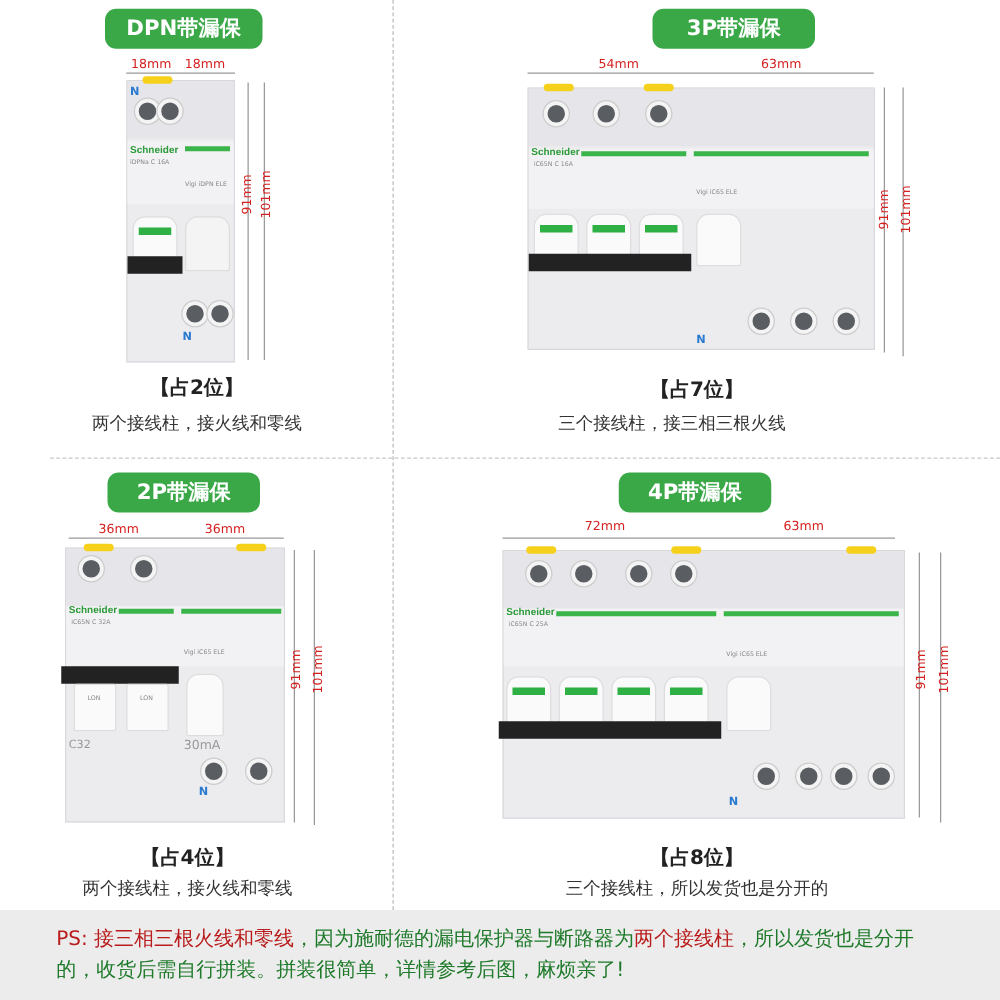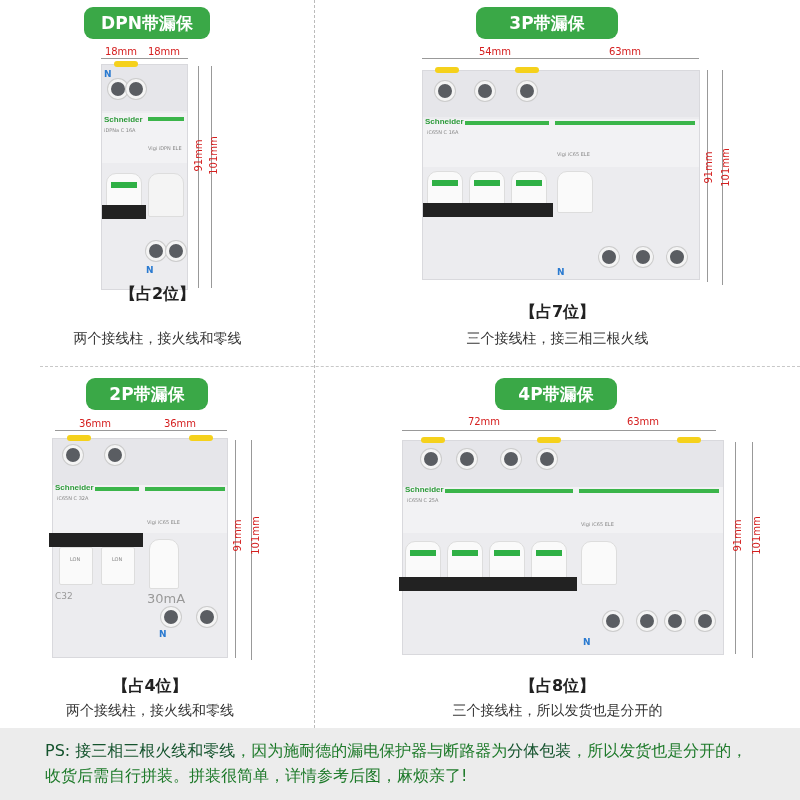--- a/index.html
+++ b/index.html
@@ -19,21 +19,21 @@
 .bk .model{position:absolute;font-size:5px;color:#888}
 .bk .handle{position:absolute;background:#fafafa;border-radius:10px 10px 2px 2px;border:1px solid #ddd}
 .bk .handle .gtip{position:absolute;left:4px;right:4px;top:8px;height:6px;background:#2fb045}
 .bk .black{position:absolute;height:14px;background:#222}
 .screw{position:absolute;width:20px;height:20px;border-radius:50%;background:#5a5d62;border:3px solid #f4f4f4;box-shadow:0 0 0 1px #ccc}
 .yclip{position:absolute;height:6px;background:#f5d11c;border-radius:3px}
 .nlabel{position:absolute;color:#2a7ad0;font-size:9px;font-weight:bold}
 .caption-title{position:absolute;font-weight:bold;font-size:16px;color:#222;text-align:center}
 .caption-desc{position:absolute;font-size:14px;color:#333;text-align:center}
 .footer{position:absolute;left:0;top:728px;width:800px;height:72px;background:#ececec;padding:10px 45px;font-size:16px;line-height:25px;color:#1e7a2a}
-.red{color:#14532d}
+.red{color:#b91c1c}
 </style>
 </head>
 <body>
 
 <div class="vdiv"></div>
 <div class="hdiv"></div>
 
 <div class="badge" style="left:84px;top:7px;width:126px">DPN带漏保</div>
 <div class="dim" style="left:101px;top:46px;width:40px">18mm</div>
 <div class="dim" style="left:144px;top:46px;width:40px">18mm</div>
@@ -55,24 +55,24 @@
   <div class="handle" style="left:46px;top:108px;width:36px;height:44px;background:#f4f4f4"></div>
   <div class="black" style="left:0;top:140px;width:44px"></div>
   <div class="screw" style="left:44px;top:176px"></div>
   <div class="screw" style="left:64px;top:176px"></div>
   <div class="nlabel" style="left:44px;top:200px">N</div>
 </div>
 <div class="vline" style="left:198px;top:66px;height:222px"></div>
 <div class="vline" style="left:211px;top:66px;height:222px"></div>
 <div class="vdim" style="left:182px;top:150px">91mm</div>
 <div class="vdim" style="left:194px;top:150px">101mm</div>
-<div class="caption-title" style="left:0;top:284px;width:315px">【占2位】</div>
+<div class="caption-title" style="left:0;top:300px;width:315px">【占2位】</div>
 <div class="caption-desc" style="left:0;top:330px;width:315px">两个接线柱，接火线和零线</div>
 
-<div class="badge" style="left:476px;top:7px;width:142px">3P带漏保</div>
+<div class="badge" style="left:522px;top:7px;width:130px">3P带漏保</div>
 <div class="dim" style="left:422px;top:46px;width:146px">54mm</div>
 <div class="dim" style="left:552px;top:46px;width:146px">63mm</div>
 <div class="dimline" style="left:422px;top:58px;width:277px"></div>
 <div class="bk" style="left:422px;top:70px;width:278px;height:210px">
   <div class="top" style="height:46px"></div>
   <div class="yclip" style="left:12px;top:-4px;width:24px"></div>
   <div class="yclip" style="left:92px;top:-4px;width:24px"></div>
   <div class="screw" style="left:12px;top:10px"></div>
   <div class="screw" style="left:52px;top:10px"></div>
   <div class="screw" style="left:94px;top:10px"></div>
@@ -96,21 +96,21 @@
   <div class="screw" style="left:176px;top:176px"></div>
   <div class="screw" style="left:210px;top:176px"></div>
   <div class="screw" style="left:244px;top:176px"></div>
   <div class="nlabel" style="left:134px;top:196px">N</div>
 </div>
 <div class="vline" style="left:707px;top:70px;height:212px"></div>
 <div class="vline" style="left:722px;top:70px;height:215px"></div>
 <div class="vdim" style="left:692px;top:162px">91mm</div>
 <div class="vdim" style="left:706px;top:162px">101mm</div>
 <div class="caption-title" style="left:400px;top:302px;width:315px">【占7位】</div>
-<div class="caption-desc" style="left:400px;top:330px;width:315px">三个接线柱，接三相三根火线</div>
+<div class="caption-desc" style="left:380px;top:330px;width:315px">三个接线柱，接三相三根火线</div>
 
 <div class="badge" style="left:86px;top:378px;width:122px">2P带漏保</div>
 <div class="dim" style="left:55px;top:418px;width:80px">36mm</div>
 <div class="dim" style="left:140px;top:418px;width:80px">36mm</div>
 <div class="dimline" style="left:55px;top:430px;width:172px"></div>
 <div class="bk" style="left:52px;top:438px;width:176px;height:220px">
   <div class="top" style="height:46px"></div>
   <div class="yclip" style="left:14px;top:-4px;width:24px"></div>
   <div class="yclip" style="left:136px;top:-4px;width:24px"></div>
   <div class="screw" style="left:10px;top:6px"></div>
@@ -123,21 +123,21 @@
   <div class="model" style="left:94px;top:80px">Vigi iC65 ELE</div>
   <div class="black" style="left:-4px;top:94px;width:94px;height:14px"></div>
   <div class="handle" style="left:6px;top:108px;width:34px;height:38px;border-radius:2px">
       <span class="model" style="left:10px;top:8px">LON</span>
     </div>
   <div class="handle" style="left:48px;top:108px;width:34px;height:38px;border-radius:2px">
       <span class="model" style="left:10px;top:8px">LON</span>
     </div>
   <div class="handle" style="left:96px;top:100px;width:30px;height:50px"></div>
   <div class="model" style="left:2px;top:152px;font-size:9px;color:#999">C32</div>
-  <div class="model" style="left:94px;top:152px;font-size:13px;color:#999">30mA</div>
+  <div class="model" style="left:94px;top:152px;font-size:10px;color:#999">30mA</div>
   <div class="screw" style="left:108px;top:168px"></div>
   <div class="screw" style="left:144px;top:168px"></div>
   <div class="nlabel" style="left:106px;top:190px">N</div>
 </div>
 <div class="vline" style="left:235px;top:440px;height:218px"></div>
 <div class="vline" style="left:251px;top:440px;height:220px"></div>
 <div class="vdim" style="left:221px;top:530px">91mm</div>
 <div class="vdim" style="left:236px;top:530px">101mm</div>
 <div class="caption-title" style="left:0;top:676px;width:300px">【占4位】</div>
 <div class="caption-desc" style="left:0;top:702px;width:300px">两个接线柱，接火线和零线</div>
@@ -183,14 +183,14 @@
 </div>
 <div class="vline" style="left:735px;top:442px;height:212px"></div>
 <div class="vline" style="left:752px;top:442px;height:216px"></div>
 <div class="vdim" style="left:721px;top:530px">91mm</div>
 <div class="vdim" style="left:737px;top:530px">101mm</div>
 <div class="caption-title" style="left:400px;top:676px;width:315px">【占8位】</div>
 <div class="caption-desc" style="left:400px;top:702px;width:315px">三个接线柱，所以发货也是分开的</div>
 
 <div class="footer">
   <span class="red">PS:</span>
-  <span class="red">接三相三根火线和零线</span><span>，因为施耐德的漏电保护器与断路器为</span><span class="red">分体包装</span><span>，所以发货也是分开的，收货后需自行拼装。拼装很简单，详情参考后图，麻烦亲了!</span>
+  <span class="red">接三相三根火线和零线</span><span>，因为施耐德的漏电保护器与断路器为</span><span class="red">两个接线柱</span><span>，所以发货也是分开的，收货后需自行拼装。拼装很简单，详情参考后图，麻烦亲了!</span>
 </div>
 
 </body></html>

